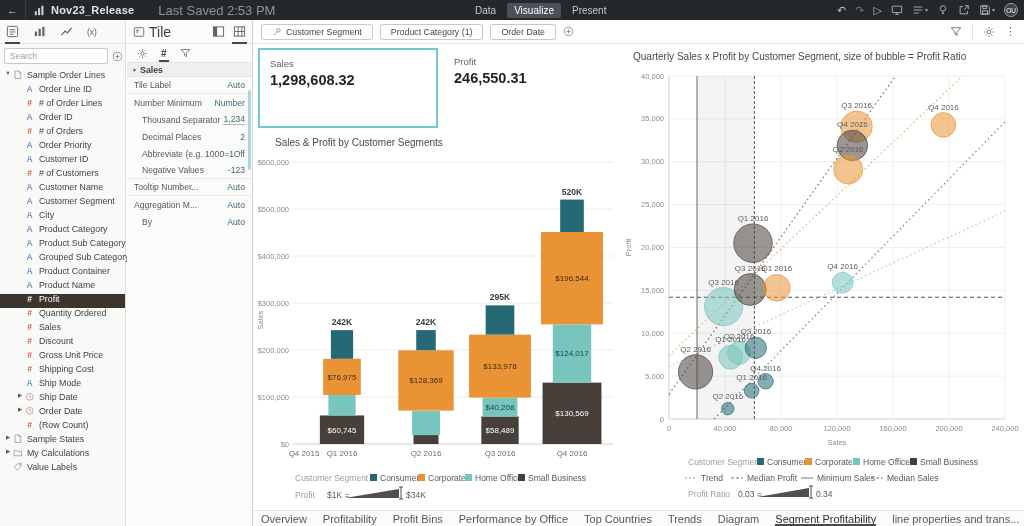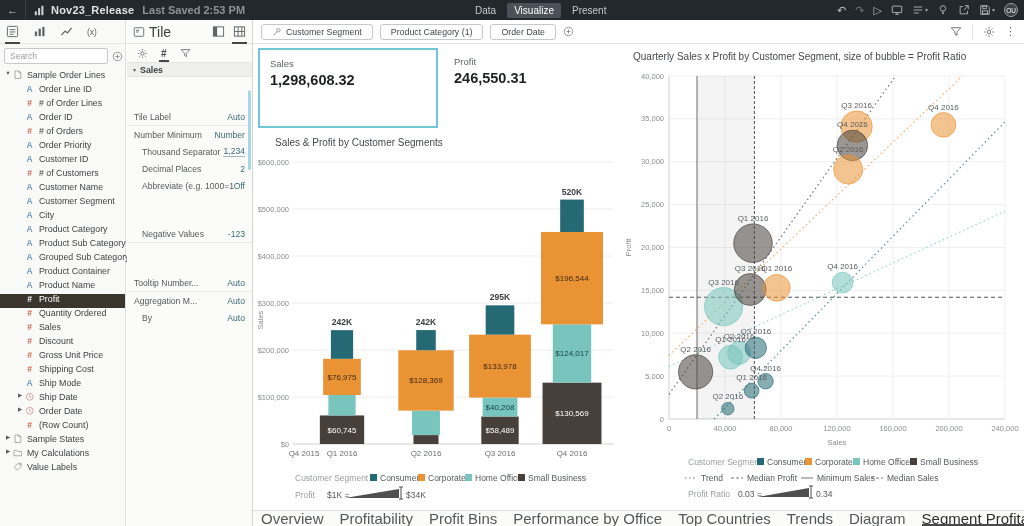--- a/index.html
+++ b/index.html
@@ -8,21 +8,21 @@
   #app { position:relative; width:1024px; height:526px; }
 
   
   #topbar { position:absolute; left:0; top:0; width:1024px; height:20px; background:#23282c;
     display:flex; align-items:center; color:#dfe2e4; z-index:5; }
   .tb-back { width:26px; height:20px; display:flex; align-items:center; justify-content:center;
     color:#cfd4d8; border-right:1px solid rgba(255,255,255,.10); font-size:11px; cursor:pointer; }
   .tb-logo { margin:0 6px 0 8px; color:#cfd4d8; display:flex; }
   .tb-logo svg { width:11px; height:11px; }
   .tb-title { font-size:11px; font-weight:700; letter-spacing:.2px; }
-  .tb-saved { font-size:11px; color:#8b939b; margin-left:8px;font-weight:bold; }
+  .tb-saved { font-size:13px; color:#8b939b; margin-left:24px; }
   #tb-tabs { position:absolute; left:468px; top:0; height:20px; display:flex; align-items:center; gap:4px; }
   .tb-tab { font-size:10px; padding:2px 7px; border-radius:2px; color:#c3c9ce; cursor:pointer; }
   .tb-tab.active { background:#4a5158; color:#fff; }
   #tb-actions { position:absolute; right:6px; top:0; height:20px; display:flex; align-items:center; gap:9px; }
   .tb-ico { color:#b9bfc4; font-size:11px; line-height:1; display:flex; align-items:center; cursor:pointer; }
   .tb-ico svg { width:12px; height:12px; }
   .tb-ico.dim { color:#6a7076; }
   .caret { font-size:6px; margin-left:1px; color:#9aa0a6; }
   .avatar { width:14px; height:14px; border-radius:50%; background:#3c4248; border:1px solid #9aa0a6;
     color:#fff; font-size:6.5px; display:flex; align-items:center; justify-content:center; cursor:pointer; }
@@ -66,21 +66,21 @@
   #props-tabs { height:18px; display:flex; align-items:center; gap:13px; padding:0 10px; }
   .prtab { color:#5f6468; position:relative; height:18px; display:flex; align-items:center; cursor:pointer; }
   .prtab svg { width:11px; height:11px; }
   .prtab .hash { font-size:10px; font-weight:700; color:#4a4e52; }
   .prtab.active:after { content:""; position:absolute; bottom:0; left:-2px; right:-2px; height:2px; background:#44474a; }
   #props-section { height:15px; background:#efefed; display:flex; align-items:center; font-size:8.8px;
     font-weight:700; color:#3c3f41; padding:0 6px; gap:4px; border-top:1px solid #e4e4e2; border-bottom:1px solid #e4e4e2; }
   #props-section .sec-arrow { font-size:6px; color:#5b5e61; }
   .prow { height:17px; display:flex; align-items:center; justify-content:space-between; padding:0 7px;
     font-size:8.6px; }
-  .prow.sep { border-bottom:1px solid #ebebe9;margin-top:32px; }
+  .prow.sep { border-bottom:1px solid #ebebe9; }
   .prow .plabel { color:#55585a; white-space:nowrap; overflow:hidden; }
   .prow.ind .plabel { padding-left:8px; }
   .prow .pvalue { color:#3d6b75; cursor:pointer; white-space:nowrap; }
   .prow .pvalue.und { border-bottom:1px solid #9fb9bf; }
   #props-scrollbar { position:absolute; right:1px; top:70px; width:3px; height:80px; background:#a8d6e2; border-radius:2px; }
 
   
   #canvasbg { position:absolute; left:253px; top:44px; width:771px; height:466px; background:#fff; }
   #filterbar { position:absolute; left:253px; top:20px; width:771px; height:24px; background:#fff;
     border-bottom:1px solid #e4e4e2; display:flex; align-items:center; padding:0 8px; gap:7px; }
@@ -97,21 +97,21 @@
   .tile .tlabel { font-size:9.5px; color:#5f6368; margin:8px 0 3px 10px; }
   .tile .tvalue { font-size:14.5px; font-weight:700; color:#1f2122; margin-left:10px; }
   .tile.selected { border:2px solid #73c6d6; }
 
   svg.chart { position:absolute; overflow:visible; }
   svg.chart text { font-family:"Liberation Sans","DejaVu Sans",sans-serif; }
 
   
   #bottombar { position:absolute; left:253px; top:510px; width:771px; height:16px; background:#fbfbfa;
     border-top:1px solid #e0e0de; display:flex; align-items:center; padding:0 8px; gap:16px; }
-  .ctab { font-size:15px; color:#55585a; cursor:pointer; white-space:nowrap; height:15px;
+  .ctab { font-size:11px; color:#55585a; cursor:pointer; white-space:nowrap; height:15px;
     display:flex; align-items:center; position:relative; }
   .ctab.active { font-weight:400; color:#2e2f30; }
   .ctab.active:after { content:""; position:absolute; left:0; right:0; bottom:0; height:2px; background:#4a4a4a; }
   .ctab-chev { font-size:11px; font-weight:700; color:#3c3f41; cursor:pointer; }
   #bb-right { margin-left:auto; display:flex; align-items:center; gap:9px; }
   #bb-right .bico { display:flex; align-items:center; cursor:pointer; }
   #bb-right svg { width:11px; height:11px; }
   .green { color:#5d8526; } .grayico { color:#6e7276; }
 </style>
 </head>

